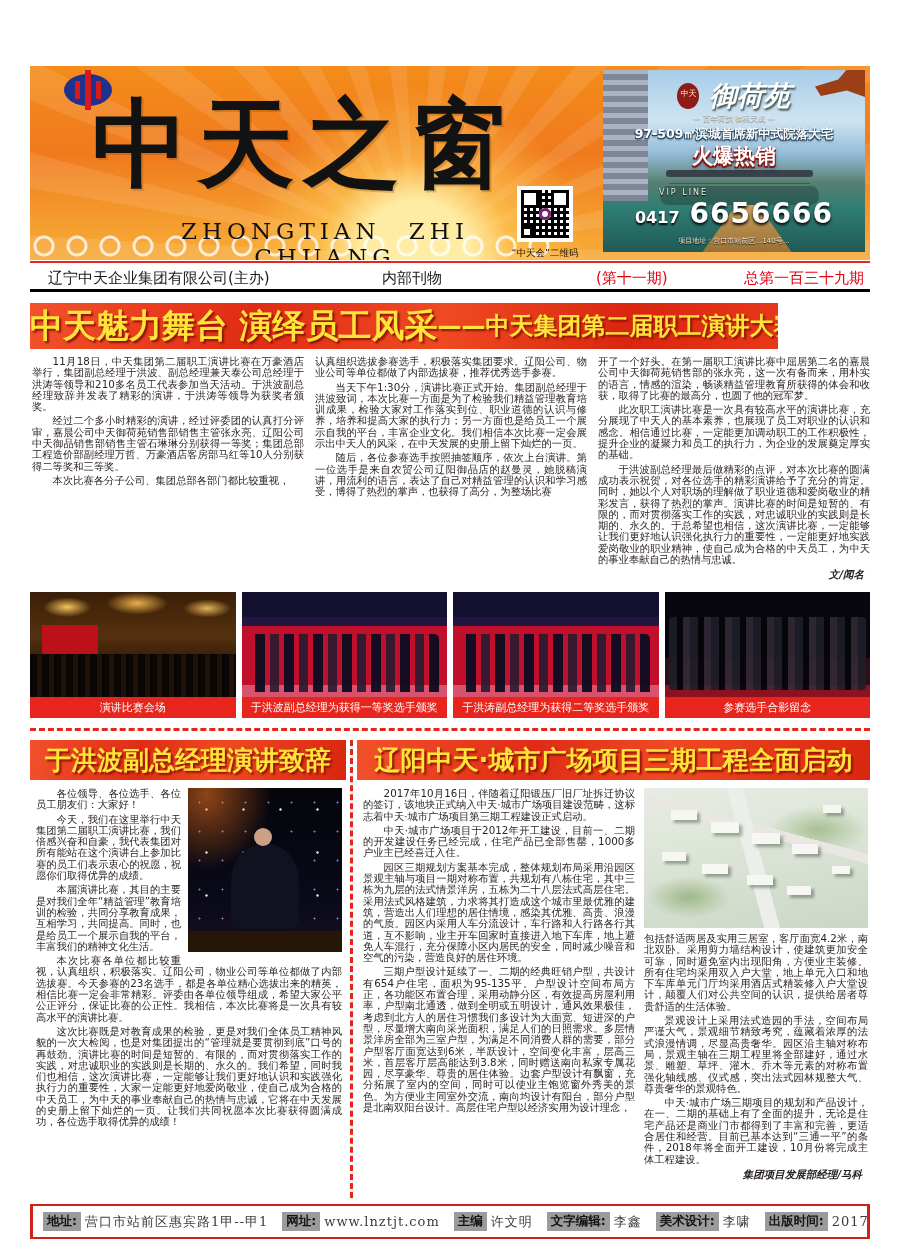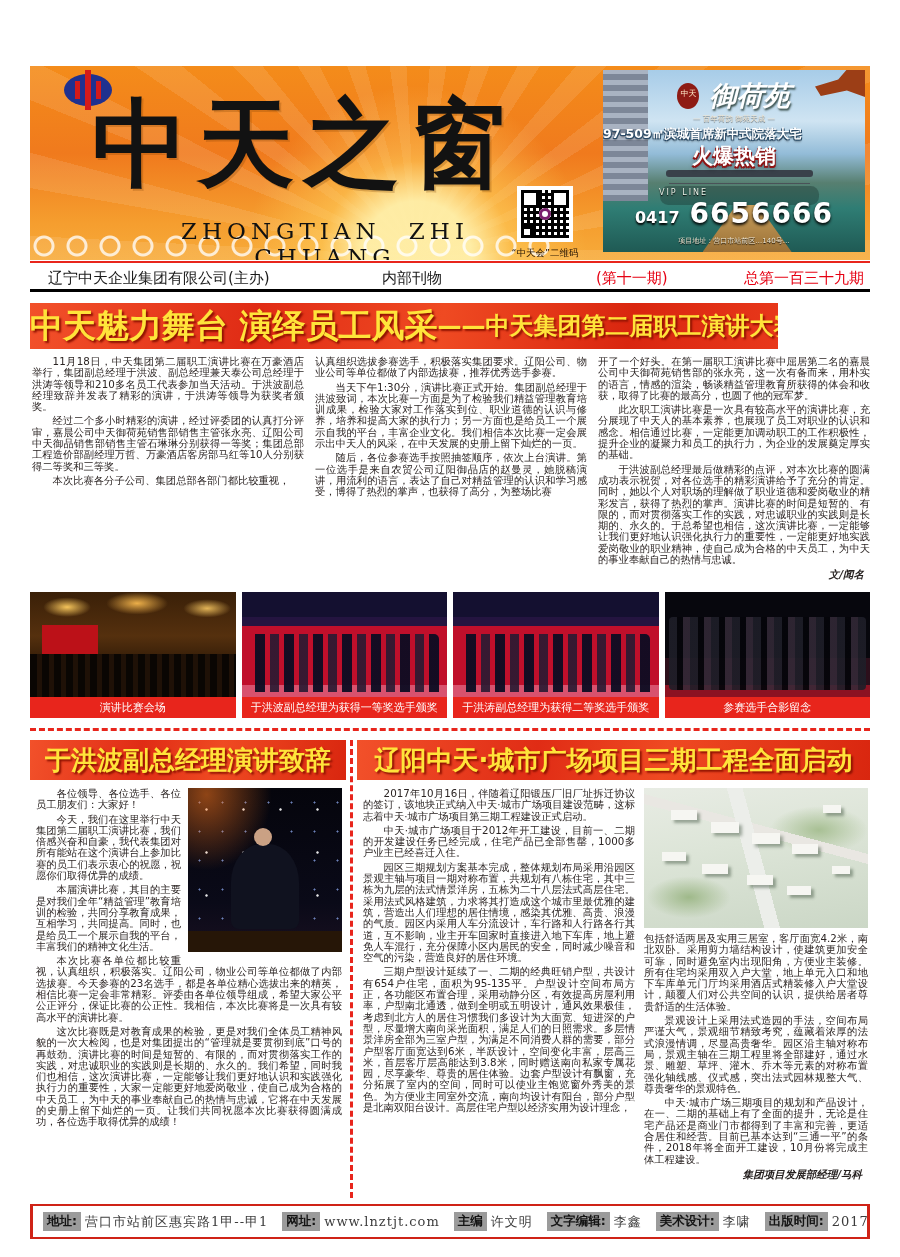--- a/index.html
+++ b/index.html
@@ -51,21 +51,21 @@
     box-shadow:0 10px 0 -3px #4a5258, 0 22px 0 6px rgba(20,40,38,.35); }
   .ad-bridge { position:absolute; left:38%; bottom:0; width:34%; height:26%;
     background:linear-gradient(180deg,#caa05c, #9a7036); clip-path:polygon(38% 0, 62% 0, 100% 100%, 0 100%); }
   .ad-brandrow { position:absolute; left:0; top:8px; width:100%; text-align:center; }
   .ad-seal { display:inline-block; width:22px; height:26px; line-height:22px; border-radius:50%;
     background:#8e1b14; color:#ffe9c8; font-size:8px; vertical-align:middle; margin-right:5px; }
   .ad-brand { font-family:"DejaVu Serif", serif; font-style:italic; font-weight:bold; font-size:27px;
     color:#fff; text-shadow:1px 2px 2px rgba(20,40,30,.8); vertical-align:middle; }
   .ad-tag { position:absolute; left:0; top:44px; width:100%; text-align:center; font-size:7.5px; color:#f3e9d6;
     text-shadow:0 1px 1px rgba(0,0,0,.6); }
-  .ad-head { position:absolute; left:0; top:56px; width:100%; text-align:left; font-size:12.5px; font-weight:bold;
+  .ad-head { position:absolute; left:0; top:56px; width:100%; text-align:center; font-size:12.5px; font-weight:bold;
     color:#fff; text-shadow:1px 1px 0 #2a4a66, -1px 1px 0 #2a4a66, 0 2px 2px rgba(0,0,0,.5); }
   .ad-hot { position:absolute; left:0; top:72px; width:100%; text-align:center; font-size:21px; font-weight:bold;
     color:#fff; text-shadow:1px 2px 0 #8e1414, -1px 2px 0 #8e1414, 0 3px 4px rgba(0,0,0,.5); }
   .ad-phone { position:absolute; left:0; bottom:22px; width:100%; text-align:center; color:#fff; }
   .ad-phone .vip { font-size:8px; letter-spacing:2px; display:block; text-align:left; padding-left:56px;
     color:#e8f2e8; text-shadow:0 1px 1px #000; }
   .ad-phone .area { font-size:16px; font-weight:bold; margin-right:5px; text-shadow:0 2px 2px #000; }
   .ad-phone .num { font-size:28px; font-weight:bold; letter-spacing:1px; text-shadow:0 2px 3px #000; }
   .ad-addr { position:absolute; left:0; bottom:6px; width:100%; text-align:center; font-size:7px; color:#efe7d2;
     text-shadow:0 1px 1px #000; }

